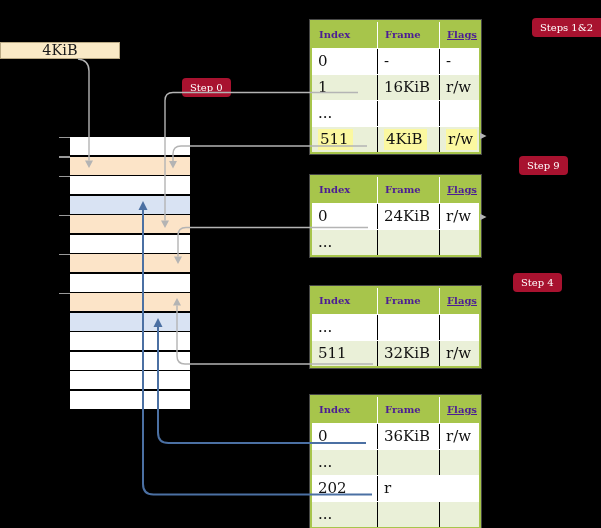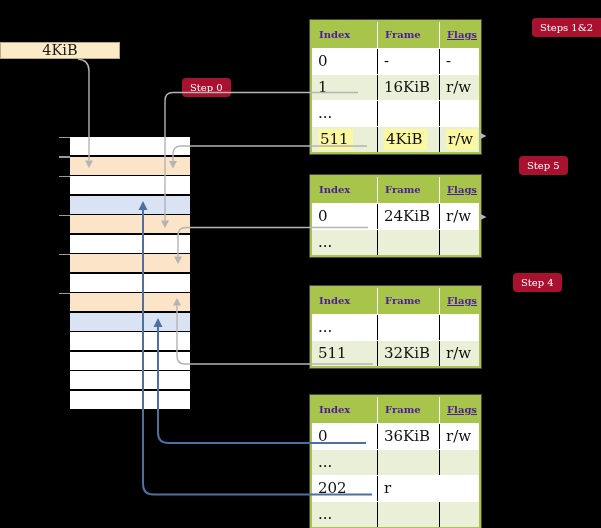--- a/index.html
+++ b/index.html
@@ -58,21 +58,21 @@
 <body>
 
 <div id="canvas">
 
   <div class="sizebox">
     <span>4KiB</span>
   </div>
 
   <div class="badge b0">Step 0</div>
   <div class="badge b12">Steps 1&amp;2</div>
-  <div class="badge b3">Step 5</div>
+  <div class="badge b3">Step 9</div>
   <div class="badge b4">Step 4</div>
 
   <div class="stack">
       <div class="mrow white"></div>
       <div class="mrow peach"></div>
       <div class="mrow white"></div>
       <div class="mrow blue"></div>
       <div class="mrow peach"></div>
       <div class="mrow white"></div>
       <div class="mrow peach"></div>

